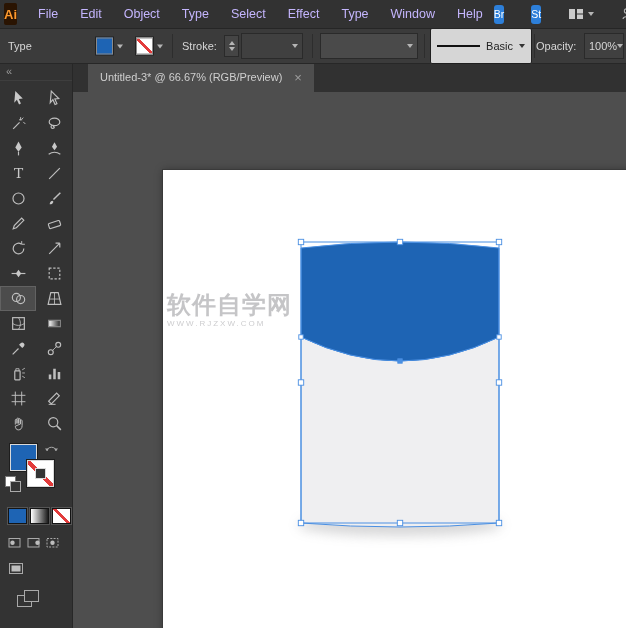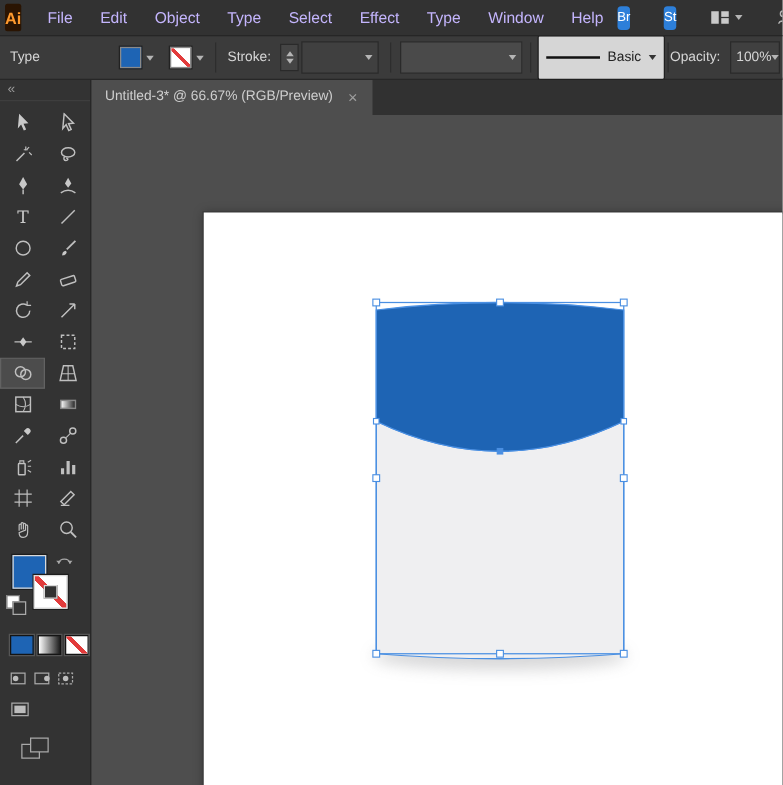--- a/index.html
+++ b/index.html
@@ -60,21 +60,21 @@
   .cbtn.none{background:#fff;position:relative;overflow:hidden}
   .cbtn.none::before{content:"";position:absolute;inset:0;
      background:linear-gradient(45deg,transparent 42%,#e23b3b 42%,#e23b3b 58%,transparent 58%)}
   .modes{display:flex;gap:4px;padding:12px 0 0 7px}
   .modes svg,.smode svg,.collab svg{stroke:#a9a9a9;fill:none;stroke-width:1}
   .smode{padding:12px 0 0 8px}
   .collab{padding:10px 0 0 16px}
   
   .docarea{position:absolute;left:72px;top:62px;right:0;bottom:0}
   .tabbar{position:absolute;left:0;top:0;right:0;height:30px;background:#313131}
-  .tab{position:absolute;left:0;top:0;height:30px;background:#4e4e4e;display:flex;align-items:center;
+  .tab{position:absolute;left:16px;top:0;height:30px;background:#4e4e4e;display:flex;align-items:center;
        padding:0 12px;font-size:11px;color:#cfcfcf;gap:12px}
   .tab-close{color:#9e9e9e;font-size:13px;line-height:13px}
   .canvas{position:absolute;left:0;top:30px;right:0;bottom:0;background:#4e4e4e;overflow:hidden}
   .artboard{position:absolute;left:91px;top:78px;width:480px;height:470px;background:#fff;
             box-shadow:-1px -1px 0 #3a3a3a, 0 0 8px rgba(0,0,0,.35)}
   .watermark{position:absolute;left:95px;top:200px;color:#c5c5c7;z-index:5}
   .wm1{font-size:24px;font-weight:bold;letter-spacing:1px;line-height:26px}
   .wm2{font-size:8px;letter-spacing:2px;color:#cdcdcf;margin-top:1px}
   .shape-svg{position:absolute;left:0;top:0;z-index:6}
 </style>
@@ -368,20 +368,24 @@
   <div class="tabbar">
     <div class="tab">
       <span>Untitled-3* @ 66.67% (RGB/Preview)</span>
       <span class="tab-close">×</span>
     </div>
   </div>
 
   <div class="canvas">
     <div class="artboard"></div>
 
+    <div class="watermark">
+      <div class="wm1">软件自学网</div>
+      <div class="wm2">WWW.RJZXW.COM</div>
+    </div>
 
     <svg class="shape-svg" width="554" height="536" viewBox="0 0 554 536">
       <defs>
         <filter id="sblur" x="-30%" y="-120%" width="160%" height="340%">
             <feGaussianBlur stdDeviation="6"></feGaussianBlur>
           </filter>
       </defs>
 
       <ellipse cx="328" cy="433" rx="102" ry="11" fill="#8f8f92" opacity="0.35" filter="url(#sblur)"></ellipse>
 

